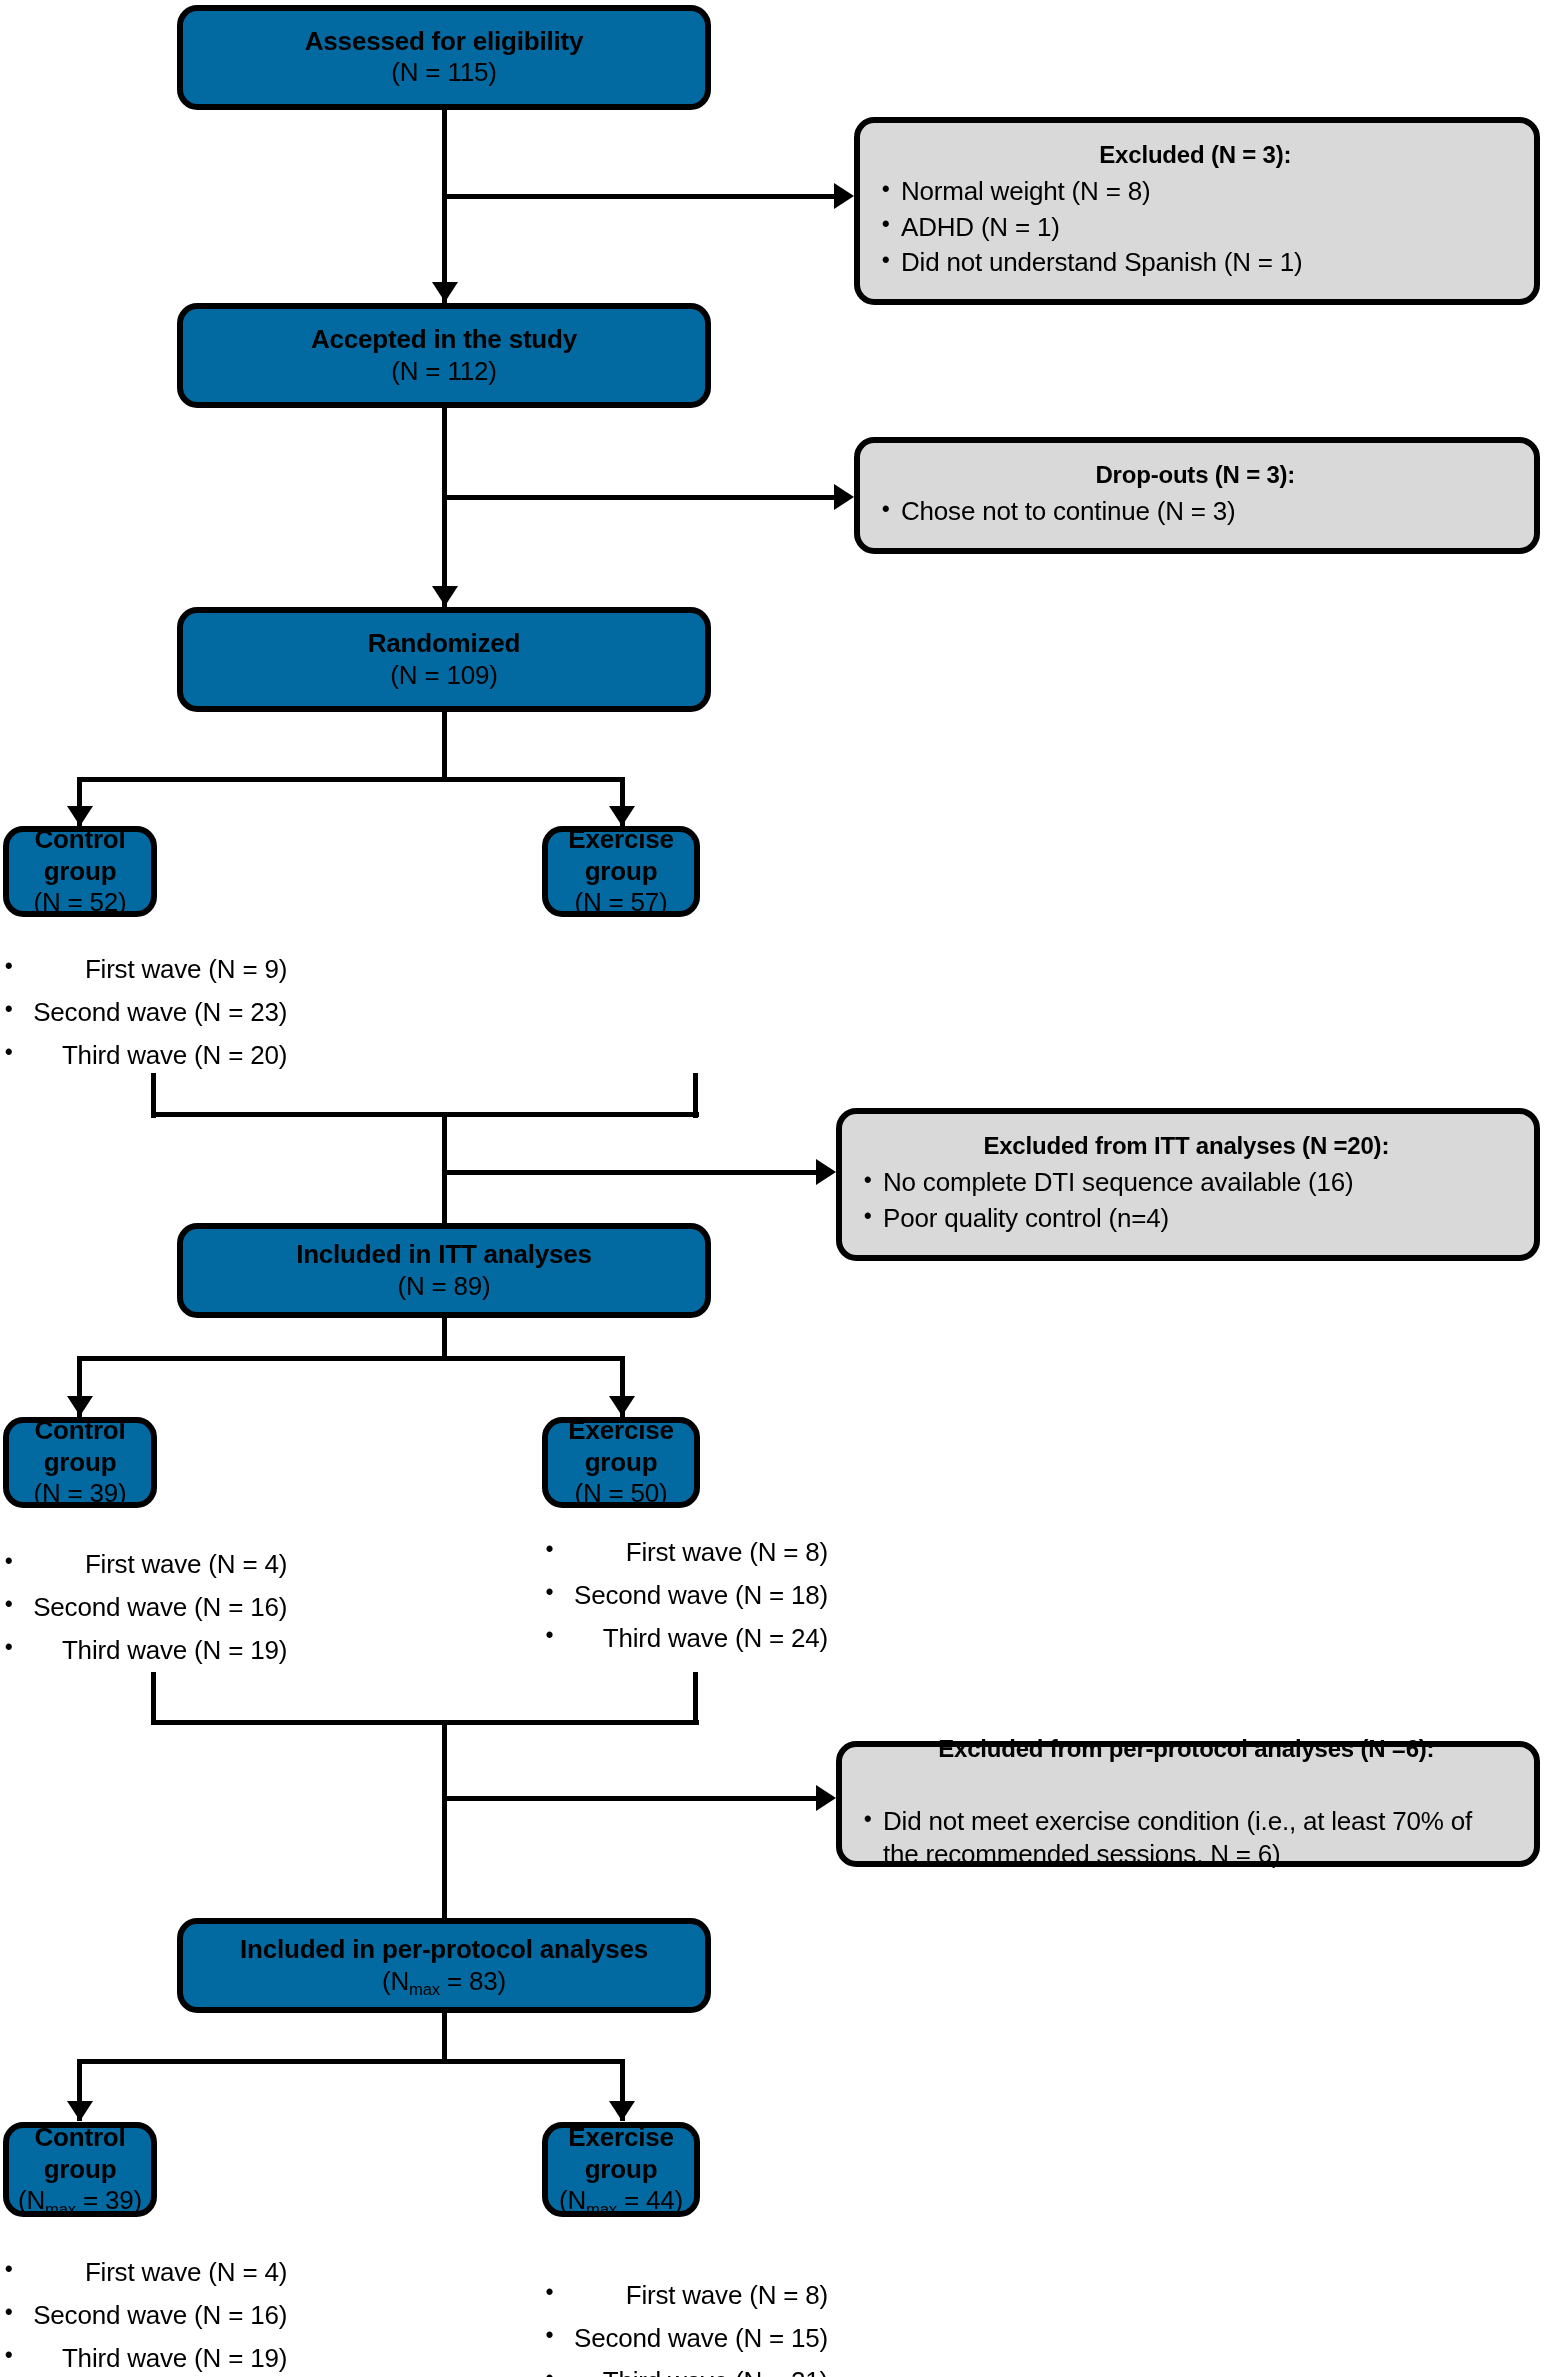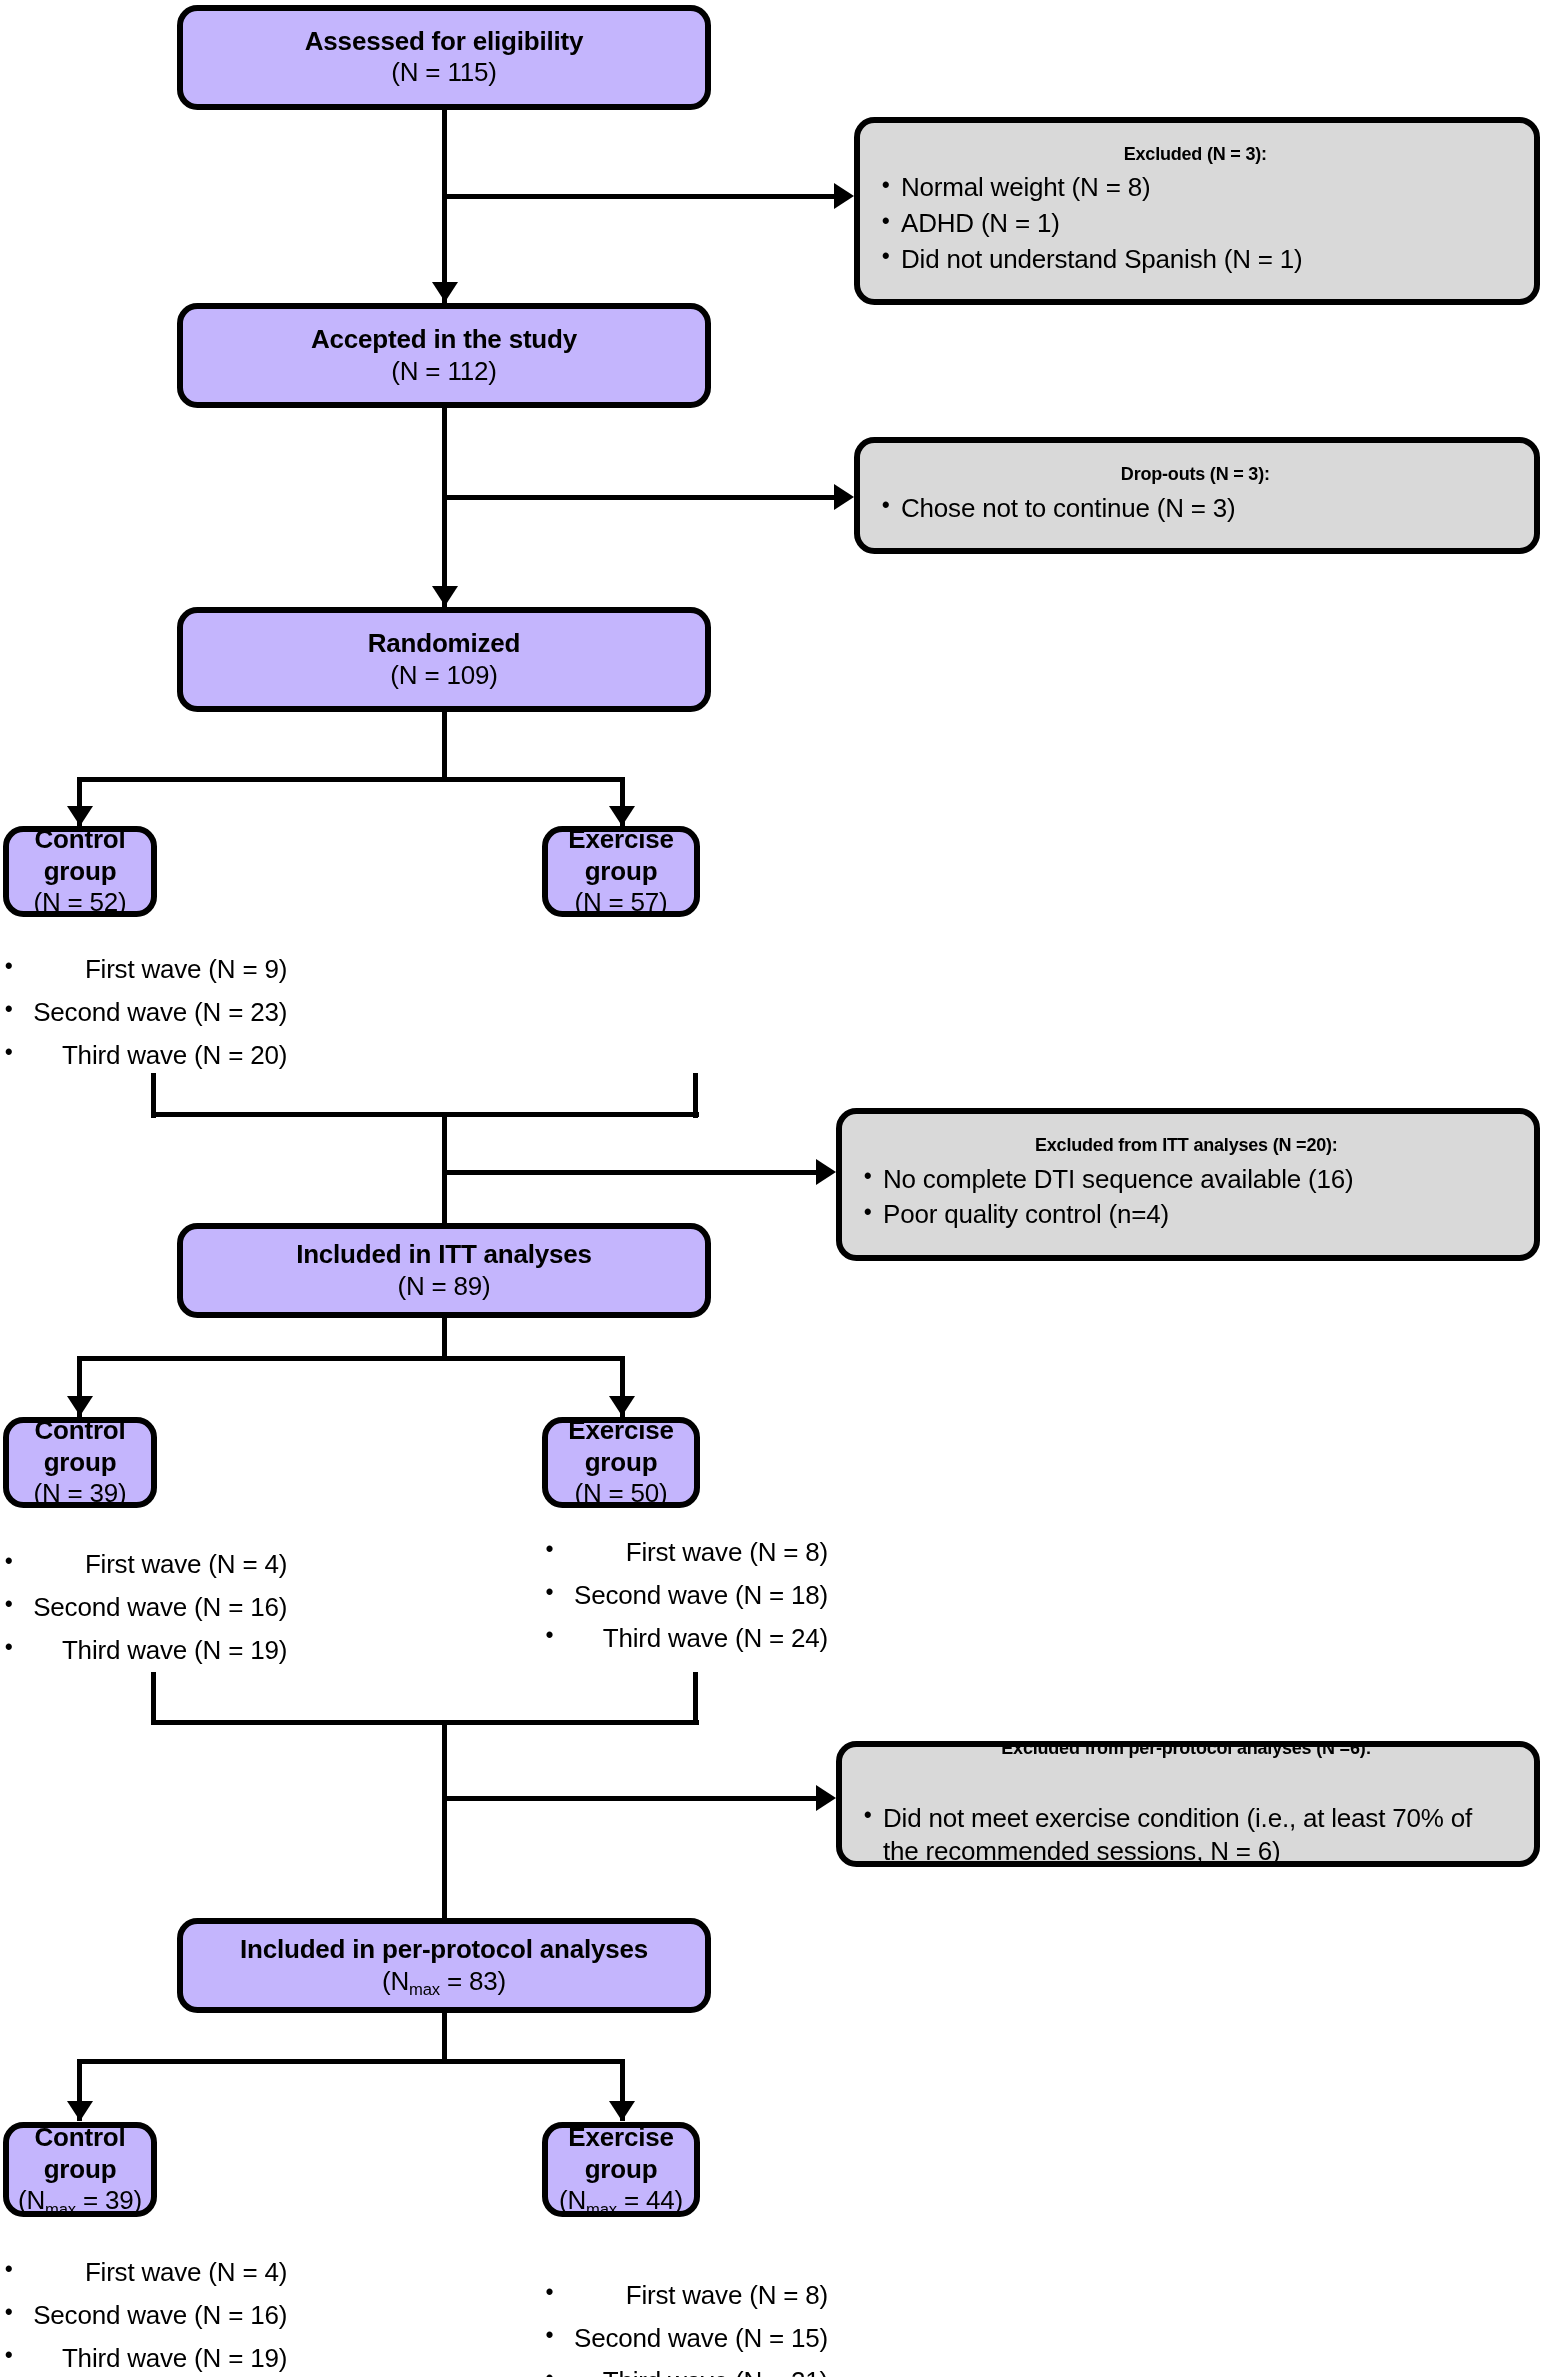--- a/index.html
+++ b/index.html
@@ -9,39 +9,39 @@
     font-family: "Liberation Sans", sans-serif;
     color: #000000;
     overflow: hidden;
   }
   #canvas { position: relative; width: 1545px; height: 2377px; }
 
   .node {
     position: absolute;
     border: 6.6px solid #000000;
     border-radius: 20.4px;
-    background: #c4b5fd;
+    background: #0369a1;
     display: flex;
     flex-direction: column;
     align-items: center;
     justify-content: center;
     text-align: center;
     line-height: 1.22;
   }
   .node.grey { background: #d9d9d9; }
   .node .ttl { font-weight: bold; font-size: 26px; letter-spacing: -0.2px; }
   .node .sub { font-weight: normal; font-size: 26px; letter-spacing: -0.2px; }
 
   .node.grey {
     align-items: stretch;
     justify-content: center;
     text-align: left;
     padding: 10.8px 20.4px 10.8px 17px;
   }
-  .node.grey .ttl { text-align: center; font-size: 18px; display: block; margin-bottom: 6px; }
+  .node.grey .ttl { text-align: center; font-size: 24px; display: block; margin-bottom: 6px; }
   .node.grey ul { list-style: none; }
   .node.grey li {
     font-size: 26px; font-weight: normal;
     padding-left: 24px; position: relative;
     margin-bottom: 2.4px; letter-spacing: -0.2px;
     line-height: 1.28;
   }
   .node.grey li::before {
     content: "\2022"; position: absolute; left: 4.8px; top: -0.6px; font-size: 23px;
   }

